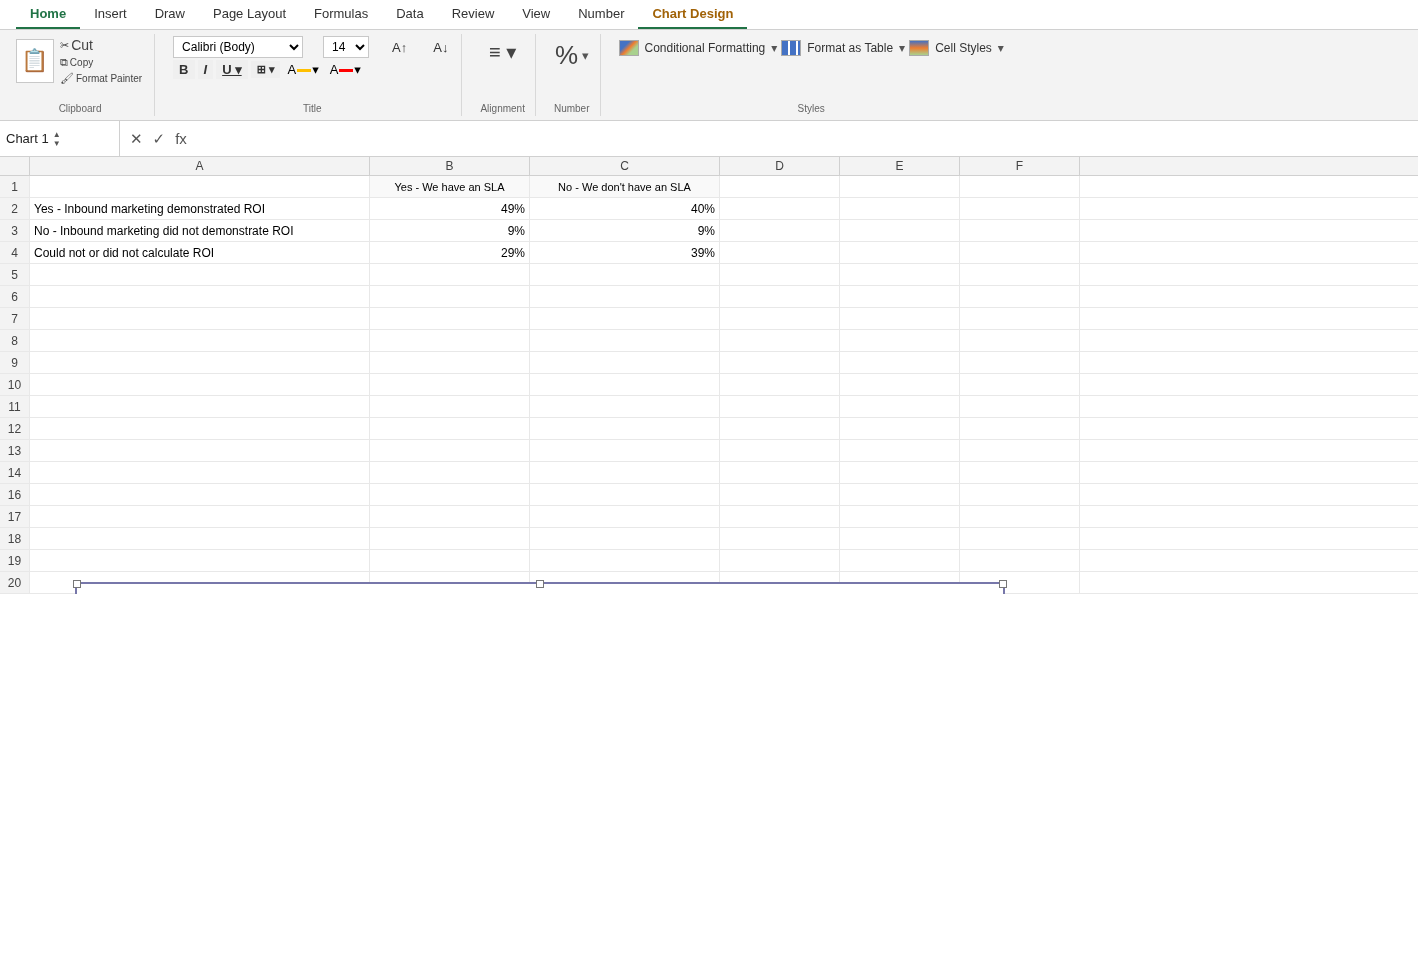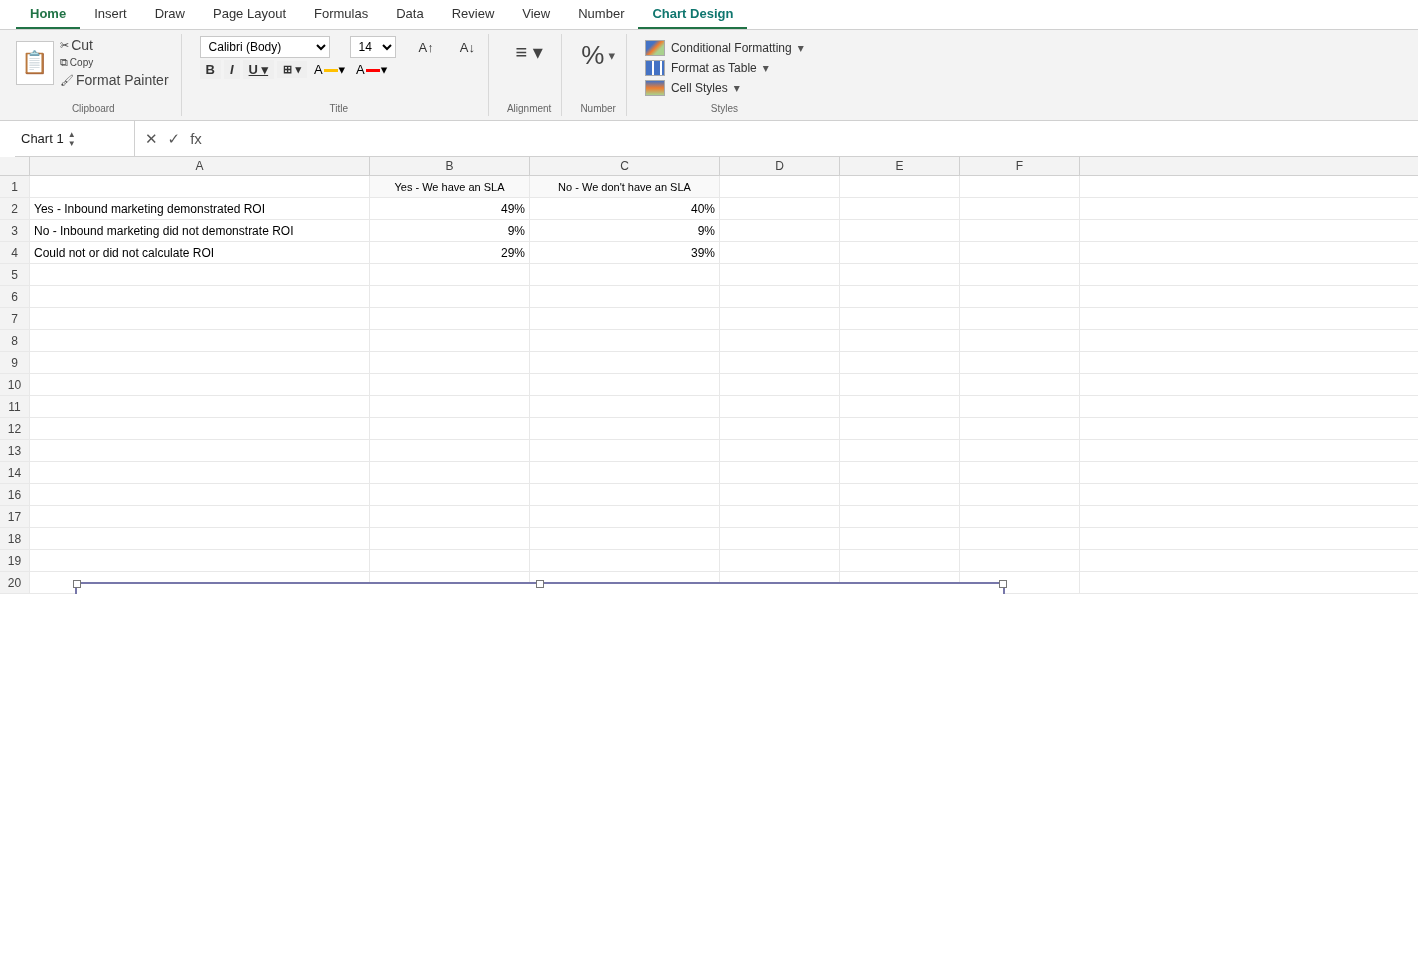--- a/index.html
+++ b/index.html
@@ -3,21 +3,21 @@
   <meta charset="utf-8">
   <style>
     * { box-sizing: border-box; margin: 0; padding: 0; }
     body { font-family: 'Segoe UI', Arial, sans-serif; background: #fff; font-size: 13px; overflow: hidden; }
 
     
     .ribbon { background: #f3f3f3; border-bottom: 1px solid #d0d0d0; }
     .ribbon-tabs { display: flex; background: #fff; border-bottom: 1px solid #d0d0d0; }
     .ribbon-tab { padding: 6px 14px; font-size: 13px; cursor: pointer; color: #333; border-bottom: 2px solid transparent; }
     .ribbon-tab.active { color: #217346; border-bottom: 2px solid #217346; font-weight: 600; margin-left: 16px; }
-    .ribbon-tab.chart-design { color: #0f766e; font-weight: 700; border-bottom: 2px solid #217346; }
+    .ribbon-tab.chart-design { color: #a16207; font-weight: 700; border-bottom: 2px solid #217346; }
     .ribbon-body { display: flex; align-items: stretch; padding: 4px 6px; gap: 8px; background: #f3f3f3; min-height: 90px; }
     .ribbon-group { display: flex; flex-direction: column; justify-content: flex-start; border-right: 1px solid #d8d8d8; padding: 2px 10px; gap: 2px; }
     .ribbon-group:last-child { border-right: none; }
     .ribbon-group-label { font-size: 10px; color: #666; text-align: center; margin-top: auto; padding-top: 2px; }
 
     
     .paste-area { display: flex; align-items: center; gap: 4px; }
     .paste-icon { width: 38px; height: 44px; background: #fff; border: 1px solid #c8c8c8; display: flex; flex-direction: column; align-items: center; justify-content: center; cursor: pointer; font-size: 22px; color: #1e6b33; }
     .small-icons { display: flex; flex-direction: column; gap: 1px; }
     .small-icon-btn { font-size: 11px; color: #444; cursor: pointer; padding: 1px 2px; display: flex; align-items: center; gap: 2px; }
@@ -37,28 +37,28 @@
 
     
     .align-area { display: flex; flex-direction: column; align-items: center; gap: 2px; padding-top: 4px; }
     .align-icon { font-size: 20px; color: #444; cursor: pointer; }
 
     
     .number-area { display: flex; flex-direction: column; align-items: center; padding-top: 4px; }
     .percent-icon { font-size: 26px; font-weight: 300; color: #444; cursor: pointer; }
 
     
-    .styles-area { display: flex; flex-direction: column; gap: 4px; padding-top: 4px; }
+    .styles-area { display: flex; flex-direction: row; gap: 4px; padding-top: 4px; }
     .style-item { display: flex; align-items: center; gap: 6px; font-size: 12px; color: #333; cursor: pointer; }
     .style-icon { width: 20px; height: 16px; background: linear-gradient(135deg, #4472c4 30%, #ed7d31 50%, #a9d18e 70%); border: 1px solid #aaa; }
     .style-icon2 { width: 20px; height: 16px; background: repeating-linear-gradient(90deg, #4472c4 0 6px, #fff 6px 8px); border: 1px solid #aaa; }
     .style-icon3 { width: 20px; height: 16px; background: linear-gradient(180deg, #4472c4 0%, #ed7d31 50%, #a9d18e 100%); border: 1px solid #aaa; }
 
     
-    .name-formula-bar { display: flex; align-items: center; border-bottom: 1px solid #d0d0d0; height: 36px; background: #fff; margin-left: 15px; }
+    .name-formula-bar { display: flex; align-items: center; border-bottom: 1px solid #d0d0d0; height: 36px; background: #fff; }
     .name-box { width: 120px; border-right: 1px solid #d0d0d0; height: 100%; display: flex; align-items: center; padding: 0 6px; gap: 4px; font-size: 13px; font-weight: 500; color: #222; }
     .name-box-arrows { display: flex; flex-direction: column; font-size: 8px; color: #555; }
     .formula-controls { display: flex; align-items: center; gap: 10px; padding: 0 10px; color: #555; font-size: 15px; }
     .formula-bar-input { flex: 1; border: none; outline: none; font-size: 13px; padding: 0 6px; }
     .col-headers { display: flex; border-bottom: 1px solid #d0d0d0; background: #f3f3f3; }
     .row-num-header { width: 30px; min-width: 30px; border-right: 1px solid #d0d0d0; background: #f3f3f3; }
     .col-header { text-align: center; font-size: 12px; color: #444; border-right: 1px solid #d0d0d0; padding: 2px 0; background: #f3f3f3; display: flex; align-items: center; justify-content: center; }
     .rows-area { display: flex; flex-direction: column; }
     .sheet-row { display: flex; border-bottom: 1px solid #e8e8e8; }
     .row-num { width: 30px; min-width: 30px; text-align: center; font-size: 11px; color: #444; border-right: 1px solid #d0d0d0; background: #f3f3f3; display: flex; align-items: center; justify-content: center; }
@@ -105,21 +105,21 @@
   </div>
 
   <div class="ribbon-body">
 
     <div class="ribbon-group">
       <div class="paste-area">
         <div class="paste-icon">📋</div>
         <div class="small-icons">
           <div class="small-icon-btn">✂ <span style="font-size:14px">Cut</span></div>
           <div class="small-icon-btn">⧉ <span style="font-size:10px">Copy</span></div>
-          <div class="small-icon-btn">🖌 <span style="font-size:14px">Format Painter</span></div>
+          <div class="small-icon-btn">🖌 <span style="font-size:10px">Format Painter</span></div>
         </div>
       </div>
       <div class="ribbon-group-label">Clipboard</div>
     </div>
 
     <div class="ribbon-group">
       <div class="font-row">
         <select class="font-select">
           <option>Calibri (Body)</option>
         </select>

